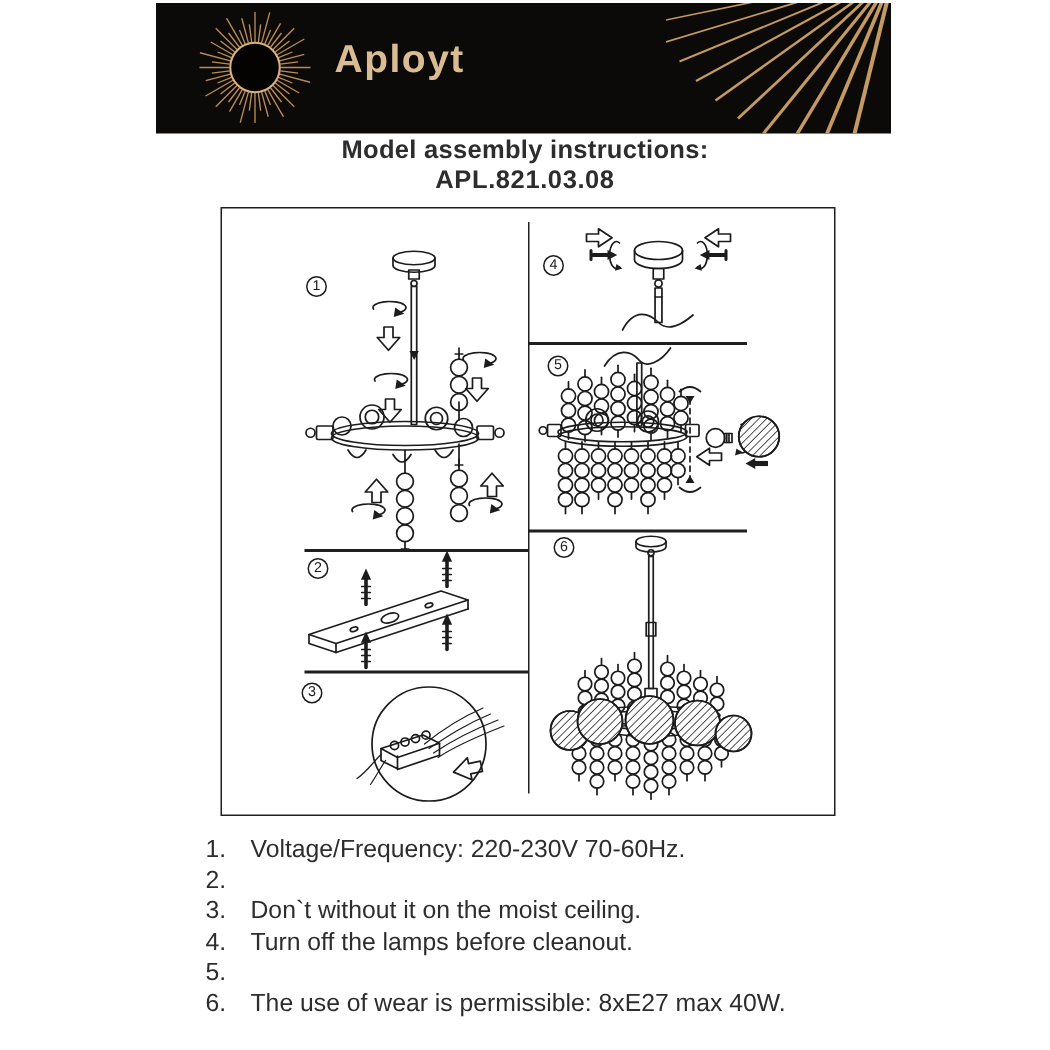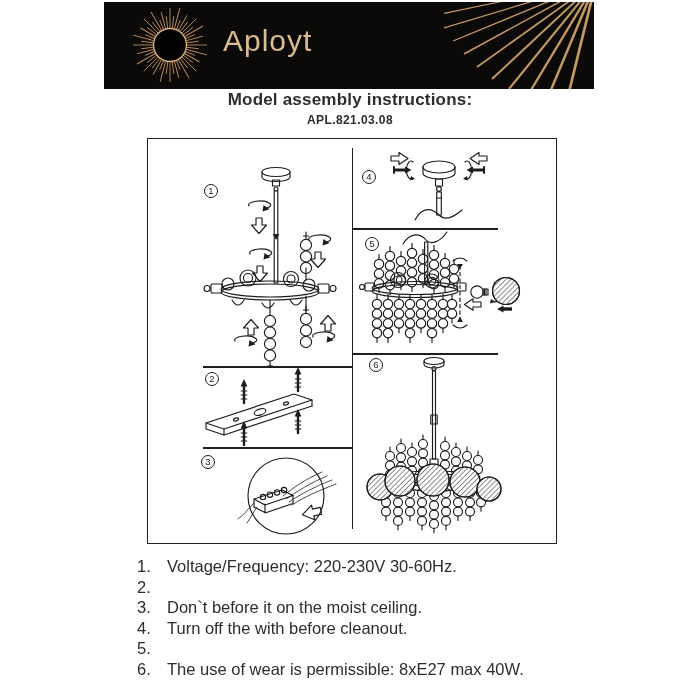--- a/index.html
+++ b/index.html
@@ -5,26 +5,26 @@
   :root{
     --banner-bg:#0c0a08; --gold:#c59a62; --gold-light:#d9bc92;
     --text:#2d2d2d; --line:#1c1c1c;
   }
   *{margin:0;padding:0;box-sizing:border-box;}
   html,body{background:#fff;}
   body{width:700px;height:700px;position:relative;font-family:"Liberation Sans",sans-serif;color:var(--text);overflow:hidden;}
 
   .banner{position:absolute;left:104px;top:2px;width:490px;height:87px;background:var(--banner-bg);overflow:hidden;}
   .banner .logo{position:absolute;left:0;top:0;}
-  .banner .brand{position:absolute;left:119px;top:22px;font-size:30px;font-weight:400;letter-spacing:1px;color:var(--gold-light);}
+  .banner .brand{position:absolute;left:119px;top:22px;font-size:26px;font-weight:700;letter-spacing:1px;color:var(--gold-light);}
   .banner .rays{position:absolute;right:0;top:0;}
 
   .title-block{position:absolute;left:0;top:90px;width:700px;text-align:center;line-height:20px;}
   .title-line{font-size:17px;font-weight:700;letter-spacing:.2px;color:var(--text);}
-  .model-line{font-size:12px;font-weight:700;letter-spacing:.4px;color:var(--text);}
+  .model-line{font-size:17px;font-weight:700;letter-spacing:.4px;color:var(--text);}
 
   .diagram-box{position:absolute;left:147px;top:138px;width:410px;height:406px;border:1.6px solid #1f1f1f;background:#fff;}
   .vline{position:absolute;left:203.5px;top:9px;width:1.5px;height:381px;background:#1f1f1f;}
   .hline{position:absolute;height:1.5px;background:#1f1f1f;}
   .hl-l1{left:55px;top:227px;width:149px;}
   .hl-l2{left:55px;top:308px;width:149px;}
   .hl-r1{left:204px;top:89px;width:146px;}
   .hl-r2{left:204px;top:214px;width:146px;}
 
   .panel{position:absolute;}
@@ -433,32 +433,32 @@
         <circle class="fw" cx="136" cy="136" r="12"></circle>
           <circle cx="136" cy="136" r="12" fill="url(#hat6)"></circle>
       </g>
     </svg>
   </div>
 </div>
 
 <ol class="instructions">
   <li>
       <span class="num">1.</span>
-      <span>Voltage/Frequency: 220-230V 30-60Hz.</span>
+      <span>Voltage/Frequency: 220-230V 70-60Hz.</span>
     </li>
   <li>
       <span class="num">2.</span>
     </li>
   <li>
       <span class="num">3.</span>
-      <span>Don`t before it on the moist ceiling.</span>
+      <span>Don`t without it on the moist ceiling.</span>
     </li>
   <li>
       <span class="num">4.</span>
-      <span>Turn off the with before cleanout.</span>
+      <span>Turn off the lamps before cleanout.</span>
     </li>
   <li>
       <span class="num">5.</span>
     </li>
   <li>
       <span class="num">6.</span>
       <span>The use of wear is permissible: 8xE27 max 40W.</span>
     </li>
 </ol>
 

